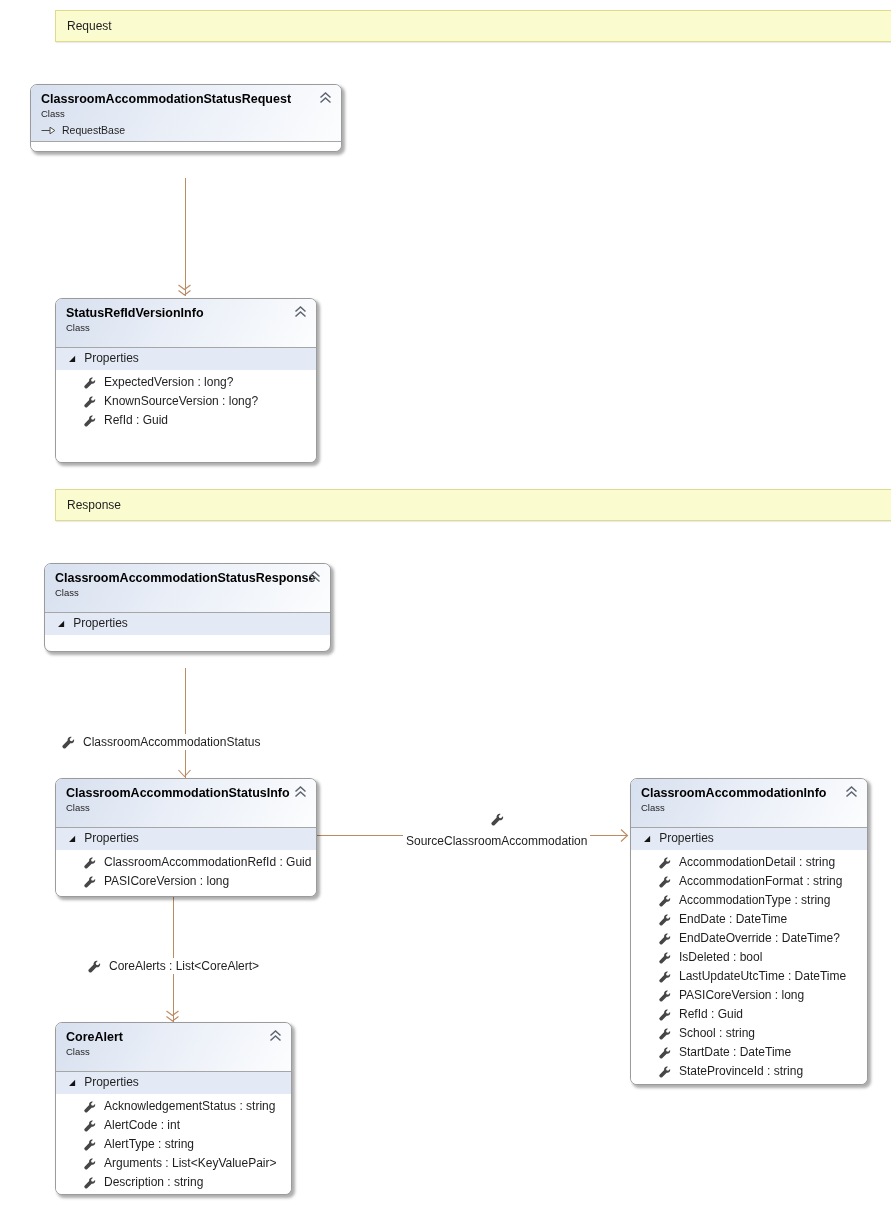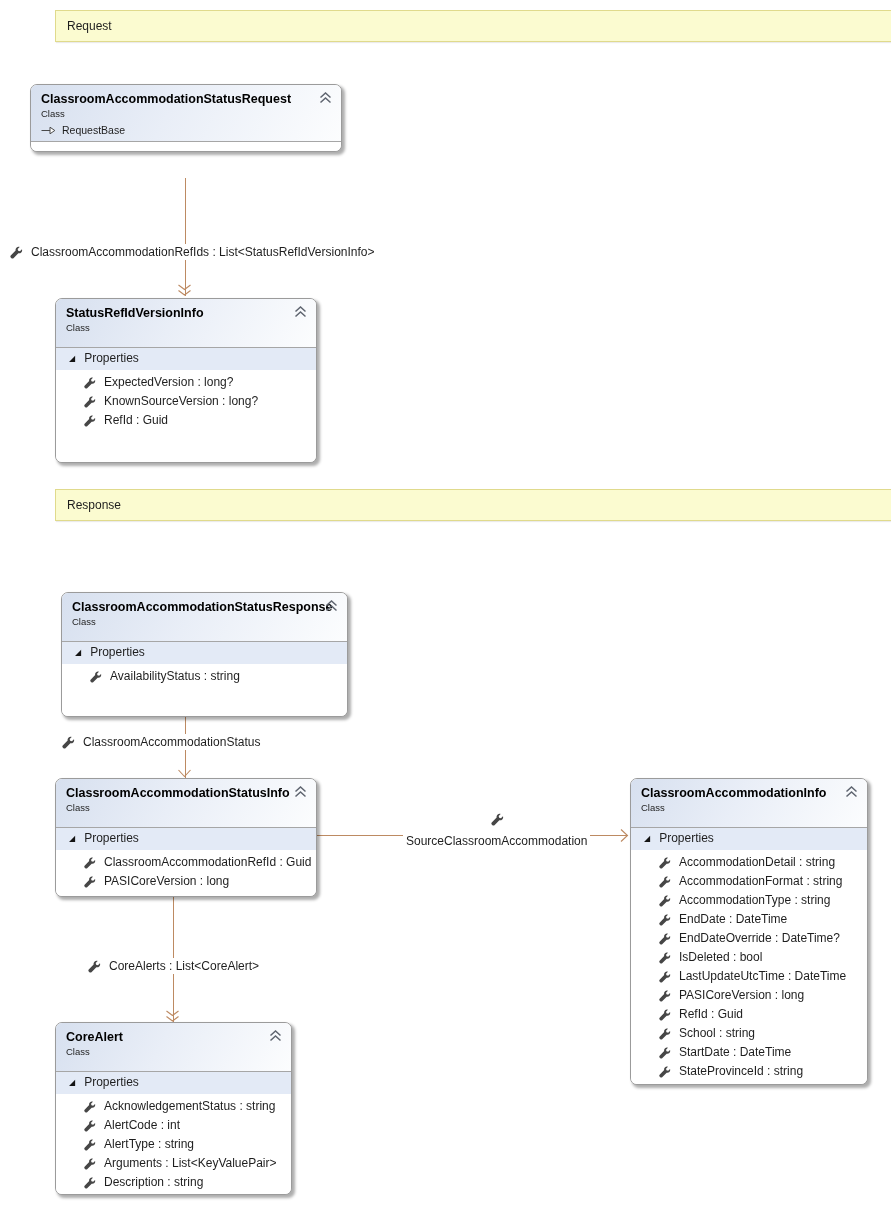--- a/index.html
+++ b/index.html
@@ -56,41 +56,35 @@
     display:flex; align-items:center; gap:8px; padding:2px 8px 2px 27px;
     font-size:12px; color:#1e1e1e; line-height:15px; white-space:nowrap;text-align:center;
   }
   .box-body { flex:1 1 auto; background:#fff; border-top:1px solid #a6a6a6; }
 
   .wrench { flex:0 0 auto; }
 
   
   #box-request       { left:30px;  top:84px;   width:312px; height:68px; }
   #box-statusrefid   { left:55px;  top:298px;  width:262px; height:165px; }
-  #box-response      { left:61px;  top:563px;  width:287px; height:125px;margin-top:29px; }
+  #box-response      { left:44px;  top:563px;  width:287px; height:89px; }
   #box-statusinfo    { left:55px;  top:778px;  width:262px; height:119px; }
   #box-accinfo       { left:630px; top:778px;  width:238px; height:307px; }
   #box-corealert     { left:55px;  top:1022px; width:237px; height:173px; }
 </style>
 </head>
 <body>
 
 <div class="canvas">
 
   <div class="conn-v" style="left:185px; top:178px; height:118px;"></div>
   <svg class="arrowhead" style="left:177px; top:284px;" width="15" height="13" viewBox="0 0 15 13">
     <path d="M1.5 1 L7.5 5.5 L13.5 1" fill="none" stroke="#bd8a62" stroke-width="1.1"></path>
     <path d="M1.5 6.5 L7.5 11 L13.5 6.5" fill="none" stroke="#bd8a62" stroke-width="1.1"></path>
   </svg>
-  <div class="conn-label" style="left:6px; top:244px;">
-    <svg class="wrench" width="14" height="14" viewBox="0 0 16 16">
-      <path d="M2 11.9 L7.6 6.3 C7.3 5.2 7.6 3.9 8.5 3 C9.5 2 11 1.7 12.2 2.2 L9.9 4.5 L10.4 6.6 L12.5 7.1 L14.8 4.8 C15.3 6 15 7.5 14 8.5 C13.1 9.4 11.8 9.7 10.7 9.4 L5.1 15 C4.5 15.6 3.4 15.6 2.8 15 L2 14.2 C1.4 13.6 1.4 12.5 2 11.9 Z" fill="#464646"></path>
-    </svg>
-    <span>ClassroomAccommodationRefIds : List&lt;StatusRefIdVersionInfo&gt;</span>
-  </div>
 
   <div class="conn-v" style="left:185px; top:668px; height:110px;"></div>
   <svg class="arrowhead" style="left:177px; top:769px;" width="15" height="9" viewBox="0 0 15 9">
     <path d="M1.5 1 L7.5 7.5 L13.5 1" fill="none" stroke="#bd8a62" stroke-width="1.1"></path>
   </svg>
   <div class="conn-label" style="left:58px; top:734px;">
     <svg class="wrench" width="14" height="14" viewBox="0 0 16 16">
       <path d="M2 11.9 L7.6 6.3 C7.3 5.2 7.6 3.9 8.5 3 C9.5 2 11 1.7 12.2 2.2 L9.9 4.5 L10.4 6.6 L12.5 7.1 L14.8 4.8 C15.3 6 15 7.5 14 8.5 C13.1 9.4 11.8 9.7 10.7 9.4 L5.1 15 C4.5 15.6 3.4 15.6 2.8 15 L2 14.2 C1.4 13.6 1.4 12.5 2 11.9 Z" fill="#464646"></path>
     </svg>
     <span>ClassroomAccommodationStatus</span>
@@ -189,182 +183,173 @@
       <div class="box-kind">Class</div>
       <svg class="collapse-btn" viewBox="0 0 13 12">
         <path d="M1.5 5.5 L6.5 1 L11.5 5.5" fill="none" stroke="#5f6570" stroke-width="1.5"></path>
         <path d="M1.5 10.5 L6.5 6 L11.5 10.5" fill="none" stroke="#5f6570" stroke-width="1.5"></path>
       </svg>
     </div>
     <div class="compartment-header">
       <span class="expander">◢</span>
       <span>Properties</span>
     </div>
+  </div>
+
+  <div class="class-box" id="box-statusinfo">
+    <div class="box-header">
+      <div class="box-title">ClassroomAccommodationStatusInfo</div>
+      <div class="box-kind">Class</div>
+      <svg class="collapse-btn" viewBox="0 0 13 12">
+        <path d="M1.5 5.5 L6.5 1 L11.5 5.5" fill="none" stroke="#5f6570" stroke-width="1.5"></path>
+        <path d="M1.5 10.5 L6.5 6 L11.5 10.5" fill="none" stroke="#5f6570" stroke-width="1.5"></path>
+      </svg>
+    </div>
+    <div class="compartment-header">
+      <span class="expander">◢</span>
+      <span>Properties</span>
+    </div>
     <div class="props-rows">
 
         <div class="prop-row">
           <svg class="wrench" width="13" height="13" viewBox="0 0 16 16">
             <path d="M2 11.9 L7.6 6.3 C7.3 5.2 7.6 3.9 8.5 3 C9.5 2 11 1.7 12.2 2.2 L9.9 4.5 L10.4 6.6 L12.5 7.1 L14.8 4.8 C15.3 6 15 7.5 14 8.5 C13.1 9.4 11.8 9.7 10.7 9.4 L5.1 15 C4.5 15.6 3.4 15.6 2.8 15 L2 14.2 C1.4 13.6 1.4 12.5 2 11.9 Z" fill="#464646"></path>
           </svg>
-          <span>AvailabilityStatus : string</span>
-        </div>
-      </div>
-  </div>
-
-  <div class="class-box" id="box-statusinfo">
-    <div class="box-header">
-      <div class="box-title">ClassroomAccommodationStatusInfo</div>
+          <span>ClassroomAccommodationRefId : Guid</span>
+        </div>
+
+        <div class="prop-row">
+          <svg class="wrench" width="13" height="13" viewBox="0 0 16 16">
+            <path d="M2 11.9 L7.6 6.3 C7.3 5.2 7.6 3.9 8.5 3 C9.5 2 11 1.7 12.2 2.2 L9.9 4.5 L10.4 6.6 L12.5 7.1 L14.8 4.8 C15.3 6 15 7.5 14 8.5 C13.1 9.4 11.8 9.7 10.7 9.4 L5.1 15 C4.5 15.6 3.4 15.6 2.8 15 L2 14.2 C1.4 13.6 1.4 12.5 2 11.9 Z" fill="#464646"></path>
+          </svg>
+          <span>PASICoreVersion : long</span>
+        </div>
+      </div>
+  </div>
+
+  <div class="class-box" id="box-accinfo">
+    <div class="box-header">
+      <div class="box-title">ClassroomAccommodationInfo</div>
       <div class="box-kind">Class</div>
       <svg class="collapse-btn" viewBox="0 0 13 12">
         <path d="M1.5 5.5 L6.5 1 L11.5 5.5" fill="none" stroke="#5f6570" stroke-width="1.5"></path>
         <path d="M1.5 10.5 L6.5 6 L11.5 10.5" fill="none" stroke="#5f6570" stroke-width="1.5"></path>
       </svg>
     </div>
     <div class="compartment-header">
       <span class="expander">◢</span>
       <span>Properties</span>
     </div>
     <div class="props-rows">
 
         <div class="prop-row">
           <svg class="wrench" width="13" height="13" viewBox="0 0 16 16">
             <path d="M2 11.9 L7.6 6.3 C7.3 5.2 7.6 3.9 8.5 3 C9.5 2 11 1.7 12.2 2.2 L9.9 4.5 L10.4 6.6 L12.5 7.1 L14.8 4.8 C15.3 6 15 7.5 14 8.5 C13.1 9.4 11.8 9.7 10.7 9.4 L5.1 15 C4.5 15.6 3.4 15.6 2.8 15 L2 14.2 C1.4 13.6 1.4 12.5 2 11.9 Z" fill="#464646"></path>
           </svg>
-          <span>ClassroomAccommodationRefId : Guid</span>
+          <span>AccommodationDetail : string</span>
+        </div>
+
+        <div class="prop-row">
+          <svg class="wrench" width="13" height="13" viewBox="0 0 16 16">
+            <path d="M2 11.9 L7.6 6.3 C7.3 5.2 7.6 3.9 8.5 3 C9.5 2 11 1.7 12.2 2.2 L9.9 4.5 L10.4 6.6 L12.5 7.1 L14.8 4.8 C15.3 6 15 7.5 14 8.5 C13.1 9.4 11.8 9.7 10.7 9.4 L5.1 15 C4.5 15.6 3.4 15.6 2.8 15 L2 14.2 C1.4 13.6 1.4 12.5 2 11.9 Z" fill="#464646"></path>
+          </svg>
+          <span>AccommodationFormat : string</span>
+        </div>
+
+        <div class="prop-row">
+          <svg class="wrench" width="13" height="13" viewBox="0 0 16 16">
+            <path d="M2 11.9 L7.6 6.3 C7.3 5.2 7.6 3.9 8.5 3 C9.5 2 11 1.7 12.2 2.2 L9.9 4.5 L10.4 6.6 L12.5 7.1 L14.8 4.8 C15.3 6 15 7.5 14 8.5 C13.1 9.4 11.8 9.7 10.7 9.4 L5.1 15 C4.5 15.6 3.4 15.6 2.8 15 L2 14.2 C1.4 13.6 1.4 12.5 2 11.9 Z" fill="#464646"></path>
+          </svg>
+          <span>AccommodationType : string</span>
+        </div>
+
+        <div class="prop-row">
+          <svg class="wrench" width="13" height="13" viewBox="0 0 16 16">
+            <path d="M2 11.9 L7.6 6.3 C7.3 5.2 7.6 3.9 8.5 3 C9.5 2 11 1.7 12.2 2.2 L9.9 4.5 L10.4 6.6 L12.5 7.1 L14.8 4.8 C15.3 6 15 7.5 14 8.5 C13.1 9.4 11.8 9.7 10.7 9.4 L5.1 15 C4.5 15.6 3.4 15.6 2.8 15 L2 14.2 C1.4 13.6 1.4 12.5 2 11.9 Z" fill="#464646"></path>
+          </svg>
+          <span>EndDate : DateTime</span>
+        </div>
+
+        <div class="prop-row">
+          <svg class="wrench" width="13" height="13" viewBox="0 0 16 16">
+            <path d="M2 11.9 L7.6 6.3 C7.3 5.2 7.6 3.9 8.5 3 C9.5 2 11 1.7 12.2 2.2 L9.9 4.5 L10.4 6.6 L12.5 7.1 L14.8 4.8 C15.3 6 15 7.5 14 8.5 C13.1 9.4 11.8 9.7 10.7 9.4 L5.1 15 C4.5 15.6 3.4 15.6 2.8 15 L2 14.2 C1.4 13.6 1.4 12.5 2 11.9 Z" fill="#464646"></path>
+          </svg>
+          <span>EndDateOverride : DateTime?</span>
+        </div>
+
+        <div class="prop-row">
+          <svg class="wrench" width="13" height="13" viewBox="0 0 16 16">
+            <path d="M2 11.9 L7.6 6.3 C7.3 5.2 7.6 3.9 8.5 3 C9.5 2 11 1.7 12.2 2.2 L9.9 4.5 L10.4 6.6 L12.5 7.1 L14.8 4.8 C15.3 6 15 7.5 14 8.5 C13.1 9.4 11.8 9.7 10.7 9.4 L5.1 15 C4.5 15.6 3.4 15.6 2.8 15 L2 14.2 C1.4 13.6 1.4 12.5 2 11.9 Z" fill="#464646"></path>
+          </svg>
+          <span>IsDeleted : bool</span>
+        </div>
+
+        <div class="prop-row">
+          <svg class="wrench" width="13" height="13" viewBox="0 0 16 16">
+            <path d="M2 11.9 L7.6 6.3 C7.3 5.2 7.6 3.9 8.5 3 C9.5 2 11 1.7 12.2 2.2 L9.9 4.5 L10.4 6.6 L12.5 7.1 L14.8 4.8 C15.3 6 15 7.5 14 8.5 C13.1 9.4 11.8 9.7 10.7 9.4 L5.1 15 C4.5 15.6 3.4 15.6 2.8 15 L2 14.2 C1.4 13.6 1.4 12.5 2 11.9 Z" fill="#464646"></path>
+          </svg>
+          <span>LastUpdateUtcTime : DateTime</span>
         </div>
 
         <div class="prop-row">
           <svg class="wrench" width="13" height="13" viewBox="0 0 16 16">
             <path d="M2 11.9 L7.6 6.3 C7.3 5.2 7.6 3.9 8.5 3 C9.5 2 11 1.7 12.2 2.2 L9.9 4.5 L10.4 6.6 L12.5 7.1 L14.8 4.8 C15.3 6 15 7.5 14 8.5 C13.1 9.4 11.8 9.7 10.7 9.4 L5.1 15 C4.5 15.6 3.4 15.6 2.8 15 L2 14.2 C1.4 13.6 1.4 12.5 2 11.9 Z" fill="#464646"></path>
           </svg>
           <span>PASICoreVersion : long</span>
         </div>
-      </div>
-  </div>
-
-  <div class="class-box" id="box-accinfo">
-    <div class="box-header">
-      <div class="box-title">ClassroomAccommodationInfo</div>
+
+        <div class="prop-row">
+          <svg class="wrench" width="13" height="13" viewBox="0 0 16 16">
+            <path d="M2 11.9 L7.6 6.3 C7.3 5.2 7.6 3.9 8.5 3 C9.5 2 11 1.7 12.2 2.2 L9.9 4.5 L10.4 6.6 L12.5 7.1 L14.8 4.8 C15.3 6 15 7.5 14 8.5 C13.1 9.4 11.8 9.7 10.7 9.4 L5.1 15 C4.5 15.6 3.4 15.6 2.8 15 L2 14.2 C1.4 13.6 1.4 12.5 2 11.9 Z" fill="#464646"></path>
+          </svg>
+          <span>RefId : Guid</span>
+        </div>
+
+        <div class="prop-row">
+          <svg class="wrench" width="13" height="13" viewBox="0 0 16 16">
+            <path d="M2 11.9 L7.6 6.3 C7.3 5.2 7.6 3.9 8.5 3 C9.5 2 11 1.7 12.2 2.2 L9.9 4.5 L10.4 6.6 L12.5 7.1 L14.8 4.8 C15.3 6 15 7.5 14 8.5 C13.1 9.4 11.8 9.7 10.7 9.4 L5.1 15 C4.5 15.6 3.4 15.6 2.8 15 L2 14.2 C1.4 13.6 1.4 12.5 2 11.9 Z" fill="#464646"></path>
+          </svg>
+          <span>School : string</span>
+        </div>
+
+        <div class="prop-row">
+          <svg class="wrench" width="13" height="13" viewBox="0 0 16 16">
+            <path d="M2 11.9 L7.6 6.3 C7.3 5.2 7.6 3.9 8.5 3 C9.5 2 11 1.7 12.2 2.2 L9.9 4.5 L10.4 6.6 L12.5 7.1 L14.8 4.8 C15.3 6 15 7.5 14 8.5 C13.1 9.4 11.8 9.7 10.7 9.4 L5.1 15 C4.5 15.6 3.4 15.6 2.8 15 L2 14.2 C1.4 13.6 1.4 12.5 2 11.9 Z" fill="#464646"></path>
+          </svg>
+          <span>StartDate : DateTime</span>
+        </div>
+
+        <div class="prop-row">
+          <svg class="wrench" width="13" height="13" viewBox="0 0 16 16">
+            <path d="M2 11.9 L7.6 6.3 C7.3 5.2 7.6 3.9 8.5 3 C9.5 2 11 1.7 12.2 2.2 L9.9 4.5 L10.4 6.6 L12.5 7.1 L14.8 4.8 C15.3 6 15 7.5 14 8.5 C13.1 9.4 11.8 9.7 10.7 9.4 L5.1 15 C4.5 15.6 3.4 15.6 2.8 15 L2 14.2 C1.4 13.6 1.4 12.5 2 11.9 Z" fill="#464646"></path>
+          </svg>
+          <span>StateProvinceId : string</span>
+        </div>
+      </div>
+  </div>
+
+  <div class="class-box" id="box-corealert">
+    <div class="box-header">
+      <div class="box-title">CoreAlert</div>
       <div class="box-kind">Class</div>
       <svg class="collapse-btn" viewBox="0 0 13 12">
         <path d="M1.5 5.5 L6.5 1 L11.5 5.5" fill="none" stroke="#5f6570" stroke-width="1.5"></path>
         <path d="M1.5 10.5 L6.5 6 L11.5 10.5" fill="none" stroke="#5f6570" stroke-width="1.5"></path>
       </svg>
     </div>
     <div class="compartment-header">
       <span class="expander">◢</span>
       <span>Properties</span>
     </div>
     <div class="props-rows">
 
         <div class="prop-row">
           <svg class="wrench" width="13" height="13" viewBox="0 0 16 16">
             <path d="M2 11.9 L7.6 6.3 C7.3 5.2 7.6 3.9 8.5 3 C9.5 2 11 1.7 12.2 2.2 L9.9 4.5 L10.4 6.6 L12.5 7.1 L14.8 4.8 C15.3 6 15 7.5 14 8.5 C13.1 9.4 11.8 9.7 10.7 9.4 L5.1 15 C4.5 15.6 3.4 15.6 2.8 15 L2 14.2 C1.4 13.6 1.4 12.5 2 11.9 Z" fill="#464646"></path>
           </svg>
-          <span>AccommodationDetail : string</span>
-        </div>
-
-        <div class="prop-row">
-          <svg class="wrench" width="13" height="13" viewBox="0 0 16 16">
-            <path d="M2 11.9 L7.6 6.3 C7.3 5.2 7.6 3.9 8.5 3 C9.5 2 11 1.7 12.2 2.2 L9.9 4.5 L10.4 6.6 L12.5 7.1 L14.8 4.8 C15.3 6 15 7.5 14 8.5 C13.1 9.4 11.8 9.7 10.7 9.4 L5.1 15 C4.5 15.6 3.4 15.6 2.8 15 L2 14.2 C1.4 13.6 1.4 12.5 2 11.9 Z" fill="#464646"></path>
-          </svg>
-          <span>AccommodationFormat : string</span>
-        </div>
-
-        <div class="prop-row">
-          <svg class="wrench" width="13" height="13" viewBox="0 0 16 16">
-            <path d="M2 11.9 L7.6 6.3 C7.3 5.2 7.6 3.9 8.5 3 C9.5 2 11 1.7 12.2 2.2 L9.9 4.5 L10.4 6.6 L12.5 7.1 L14.8 4.8 C15.3 6 15 7.5 14 8.5 C13.1 9.4 11.8 9.7 10.7 9.4 L5.1 15 C4.5 15.6 3.4 15.6 2.8 15 L2 14.2 C1.4 13.6 1.4 12.5 2 11.9 Z" fill="#464646"></path>
-          </svg>
-          <span>AccommodationType : string</span>
-        </div>
-
-        <div class="prop-row">
-          <svg class="wrench" width="13" height="13" viewBox="0 0 16 16">
-            <path d="M2 11.9 L7.6 6.3 C7.3 5.2 7.6 3.9 8.5 3 C9.5 2 11 1.7 12.2 2.2 L9.9 4.5 L10.4 6.6 L12.5 7.1 L14.8 4.8 C15.3 6 15 7.5 14 8.5 C13.1 9.4 11.8 9.7 10.7 9.4 L5.1 15 C4.5 15.6 3.4 15.6 2.8 15 L2 14.2 C1.4 13.6 1.4 12.5 2 11.9 Z" fill="#464646"></path>
-          </svg>
-          <span>EndDate : DateTime</span>
-        </div>
-
-        <div class="prop-row">
-          <svg class="wrench" width="13" height="13" viewBox="0 0 16 16">
-            <path d="M2 11.9 L7.6 6.3 C7.3 5.2 7.6 3.9 8.5 3 C9.5 2 11 1.7 12.2 2.2 L9.9 4.5 L10.4 6.6 L12.5 7.1 L14.8 4.8 C15.3 6 15 7.5 14 8.5 C13.1 9.4 11.8 9.7 10.7 9.4 L5.1 15 C4.5 15.6 3.4 15.6 2.8 15 L2 14.2 C1.4 13.6 1.4 12.5 2 11.9 Z" fill="#464646"></path>
-          </svg>
-          <span>EndDateOverride : DateTime?</span>
-        </div>
-
-        <div class="prop-row">
-          <svg class="wrench" width="13" height="13" viewBox="0 0 16 16">
-            <path d="M2 11.9 L7.6 6.3 C7.3 5.2 7.6 3.9 8.5 3 C9.5 2 11 1.7 12.2 2.2 L9.9 4.5 L10.4 6.6 L12.5 7.1 L14.8 4.8 C15.3 6 15 7.5 14 8.5 C13.1 9.4 11.8 9.7 10.7 9.4 L5.1 15 C4.5 15.6 3.4 15.6 2.8 15 L2 14.2 C1.4 13.6 1.4 12.5 2 11.9 Z" fill="#464646"></path>
-          </svg>
-          <span>IsDeleted : bool</span>
-        </div>
-
-        <div class="prop-row">
-          <svg class="wrench" width="13" height="13" viewBox="0 0 16 16">
-            <path d="M2 11.9 L7.6 6.3 C7.3 5.2 7.6 3.9 8.5 3 C9.5 2 11 1.7 12.2 2.2 L9.9 4.5 L10.4 6.6 L12.5 7.1 L14.8 4.8 C15.3 6 15 7.5 14 8.5 C13.1 9.4 11.8 9.7 10.7 9.4 L5.1 15 C4.5 15.6 3.4 15.6 2.8 15 L2 14.2 C1.4 13.6 1.4 12.5 2 11.9 Z" fill="#464646"></path>
-          </svg>
-          <span>LastUpdateUtcTime : DateTime</span>
-        </div>
-
-        <div class="prop-row">
-          <svg class="wrench" width="13" height="13" viewBox="0 0 16 16">
-            <path d="M2 11.9 L7.6 6.3 C7.3 5.2 7.6 3.9 8.5 3 C9.5 2 11 1.7 12.2 2.2 L9.9 4.5 L10.4 6.6 L12.5 7.1 L14.8 4.8 C15.3 6 15 7.5 14 8.5 C13.1 9.4 11.8 9.7 10.7 9.4 L5.1 15 C4.5 15.6 3.4 15.6 2.8 15 L2 14.2 C1.4 13.6 1.4 12.5 2 11.9 Z" fill="#464646"></path>
-          </svg>
-          <span>PASICoreVersion : long</span>
-        </div>
-
-        <div class="prop-row">
-          <svg class="wrench" width="13" height="13" viewBox="0 0 16 16">
-            <path d="M2 11.9 L7.6 6.3 C7.3 5.2 7.6 3.9 8.5 3 C9.5 2 11 1.7 12.2 2.2 L9.9 4.5 L10.4 6.6 L12.5 7.1 L14.8 4.8 C15.3 6 15 7.5 14 8.5 C13.1 9.4 11.8 9.7 10.7 9.4 L5.1 15 C4.5 15.6 3.4 15.6 2.8 15 L2 14.2 C1.4 13.6 1.4 12.5 2 11.9 Z" fill="#464646"></path>
-          </svg>
-          <span>RefId : Guid</span>
-        </div>
-
-        <div class="prop-row">
-          <svg class="wrench" width="13" height="13" viewBox="0 0 16 16">
-            <path d="M2 11.9 L7.6 6.3 C7.3 5.2 7.6 3.9 8.5 3 C9.5 2 11 1.7 12.2 2.2 L9.9 4.5 L10.4 6.6 L12.5 7.1 L14.8 4.8 C15.3 6 15 7.5 14 8.5 C13.1 9.4 11.8 9.7 10.7 9.4 L5.1 15 C4.5 15.6 3.4 15.6 2.8 15 L2 14.2 C1.4 13.6 1.4 12.5 2 11.9 Z" fill="#464646"></path>
-          </svg>
-          <span>School : string</span>
-        </div>
-
-        <div class="prop-row">
-          <svg class="wrench" width="13" height="13" viewBox="0 0 16 16">
-            <path d="M2 11.9 L7.6 6.3 C7.3 5.2 7.6 3.9 8.5 3 C9.5 2 11 1.7 12.2 2.2 L9.9 4.5 L10.4 6.6 L12.5 7.1 L14.8 4.8 C15.3 6 15 7.5 14 8.5 C13.1 9.4 11.8 9.7 10.7 9.4 L5.1 15 C4.5 15.6 3.4 15.6 2.8 15 L2 14.2 C1.4 13.6 1.4 12.5 2 11.9 Z" fill="#464646"></path>
-          </svg>
-          <span>StartDate : DateTime</span>
-        </div>
-
-        <div class="prop-row">
-          <svg class="wrench" width="13" height="13" viewBox="0 0 16 16">
-            <path d="M2 11.9 L7.6 6.3 C7.3 5.2 7.6 3.9 8.5 3 C9.5 2 11 1.7 12.2 2.2 L9.9 4.5 L10.4 6.6 L12.5 7.1 L14.8 4.8 C15.3 6 15 7.5 14 8.5 C13.1 9.4 11.8 9.7 10.7 9.4 L5.1 15 C4.5 15.6 3.4 15.6 2.8 15 L2 14.2 C1.4 13.6 1.4 12.5 2 11.9 Z" fill="#464646"></path>
-          </svg>
-          <span>StateProvinceId : string</span>
-        </div>
-      </div>
-  </div>
-
-  <div class="class-box" id="box-corealert">
-    <div class="box-header">
-      <div class="box-title">CoreAlert</div>
-      <div class="box-kind">Class</div>
-      <svg class="collapse-btn" viewBox="0 0 13 12">
-        <path d="M1.5 5.5 L6.5 1 L11.5 5.5" fill="none" stroke="#5f6570" stroke-width="1.5"></path>
-        <path d="M1.5 10.5 L6.5 6 L11.5 10.5" fill="none" stroke="#5f6570" stroke-width="1.5"></path>
-      </svg>
-    </div>
-    <div class="compartment-header">
-      <span class="expander">◢</span>
-      <span>Properties</span>
-    </div>
-    <div class="props-rows">
-
-        <div class="prop-row">
-          <svg class="wrench" width="13" height="13" viewBox="0 0 16 16">
-            <path d="M2 11.9 L7.6 6.3 C7.3 5.2 7.6 3.9 8.5 3 C9.5 2 11 1.7 12.2 2.2 L9.9 4.5 L10.4 6.6 L12.5 7.1 L14.8 4.8 C15.3 6 15 7.5 14 8.5 C13.1 9.4 11.8 9.7 10.7 9.4 L5.1 15 C4.5 15.6 3.4 15.6 2.8 15 L2 14.2 C1.4 13.6 1.4 12.5 2 11.9 Z" fill="#464646"></path>
-          </svg>
           <span>AcknowledgementStatus : string</span>
         </div>
 
         <div class="prop-row">
           <svg class="wrench" width="13" height="13" viewBox="0 0 16 16">
             <path d="M2 11.9 L7.6 6.3 C7.3 5.2 7.6 3.9 8.5 3 C9.5 2 11 1.7 12.2 2.2 L9.9 4.5 L10.4 6.6 L12.5 7.1 L14.8 4.8 C15.3 6 15 7.5 14 8.5 C13.1 9.4 11.8 9.7 10.7 9.4 L5.1 15 C4.5 15.6 3.4 15.6 2.8 15 L2 14.2 C1.4 13.6 1.4 12.5 2 11.9 Z" fill="#464646"></path>
           </svg>
           <span>AlertCode : int</span>
         </div>
 

